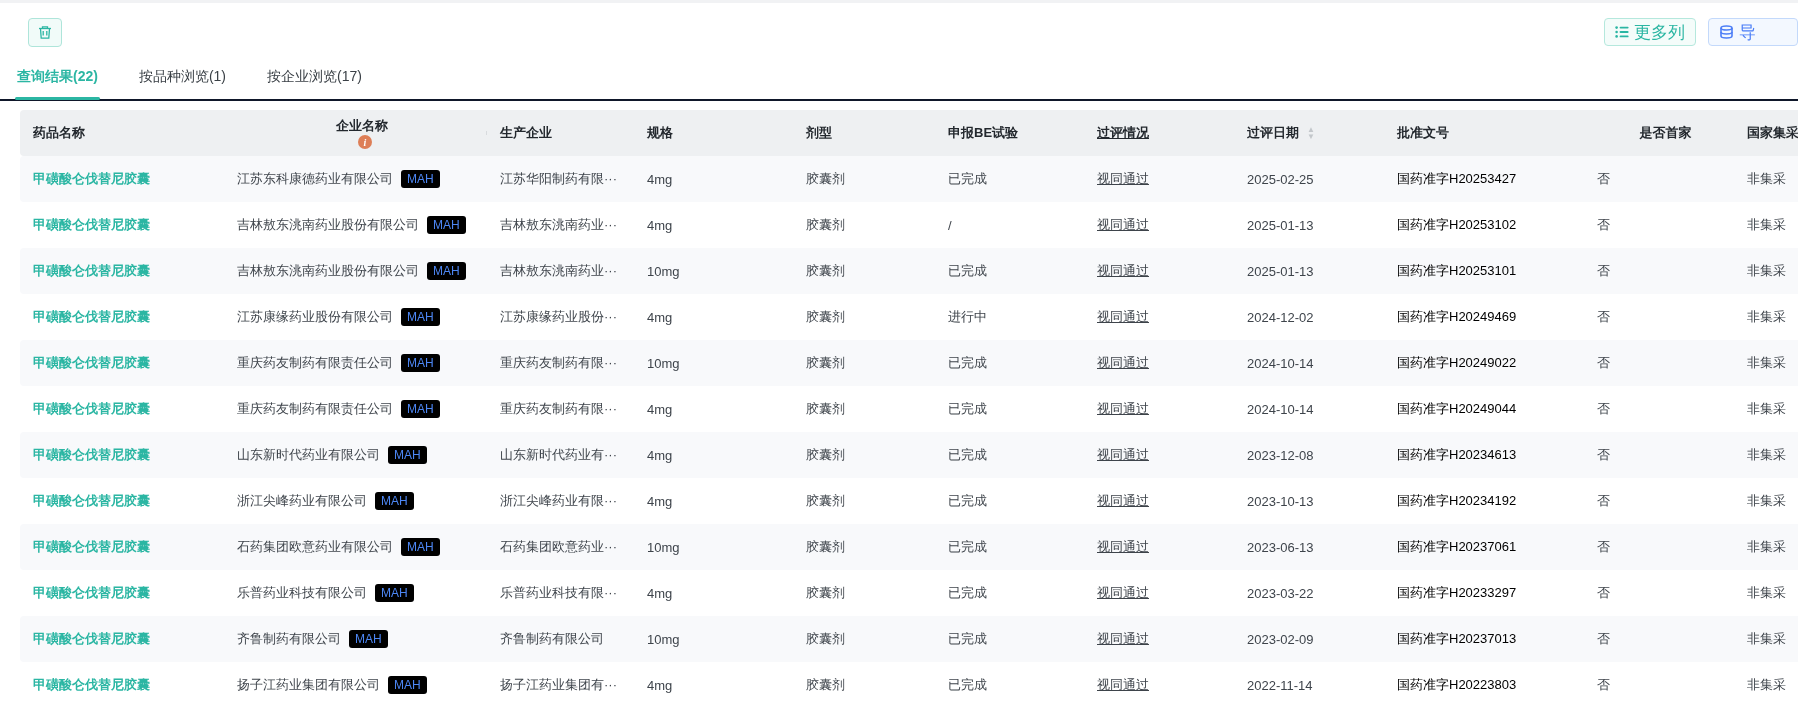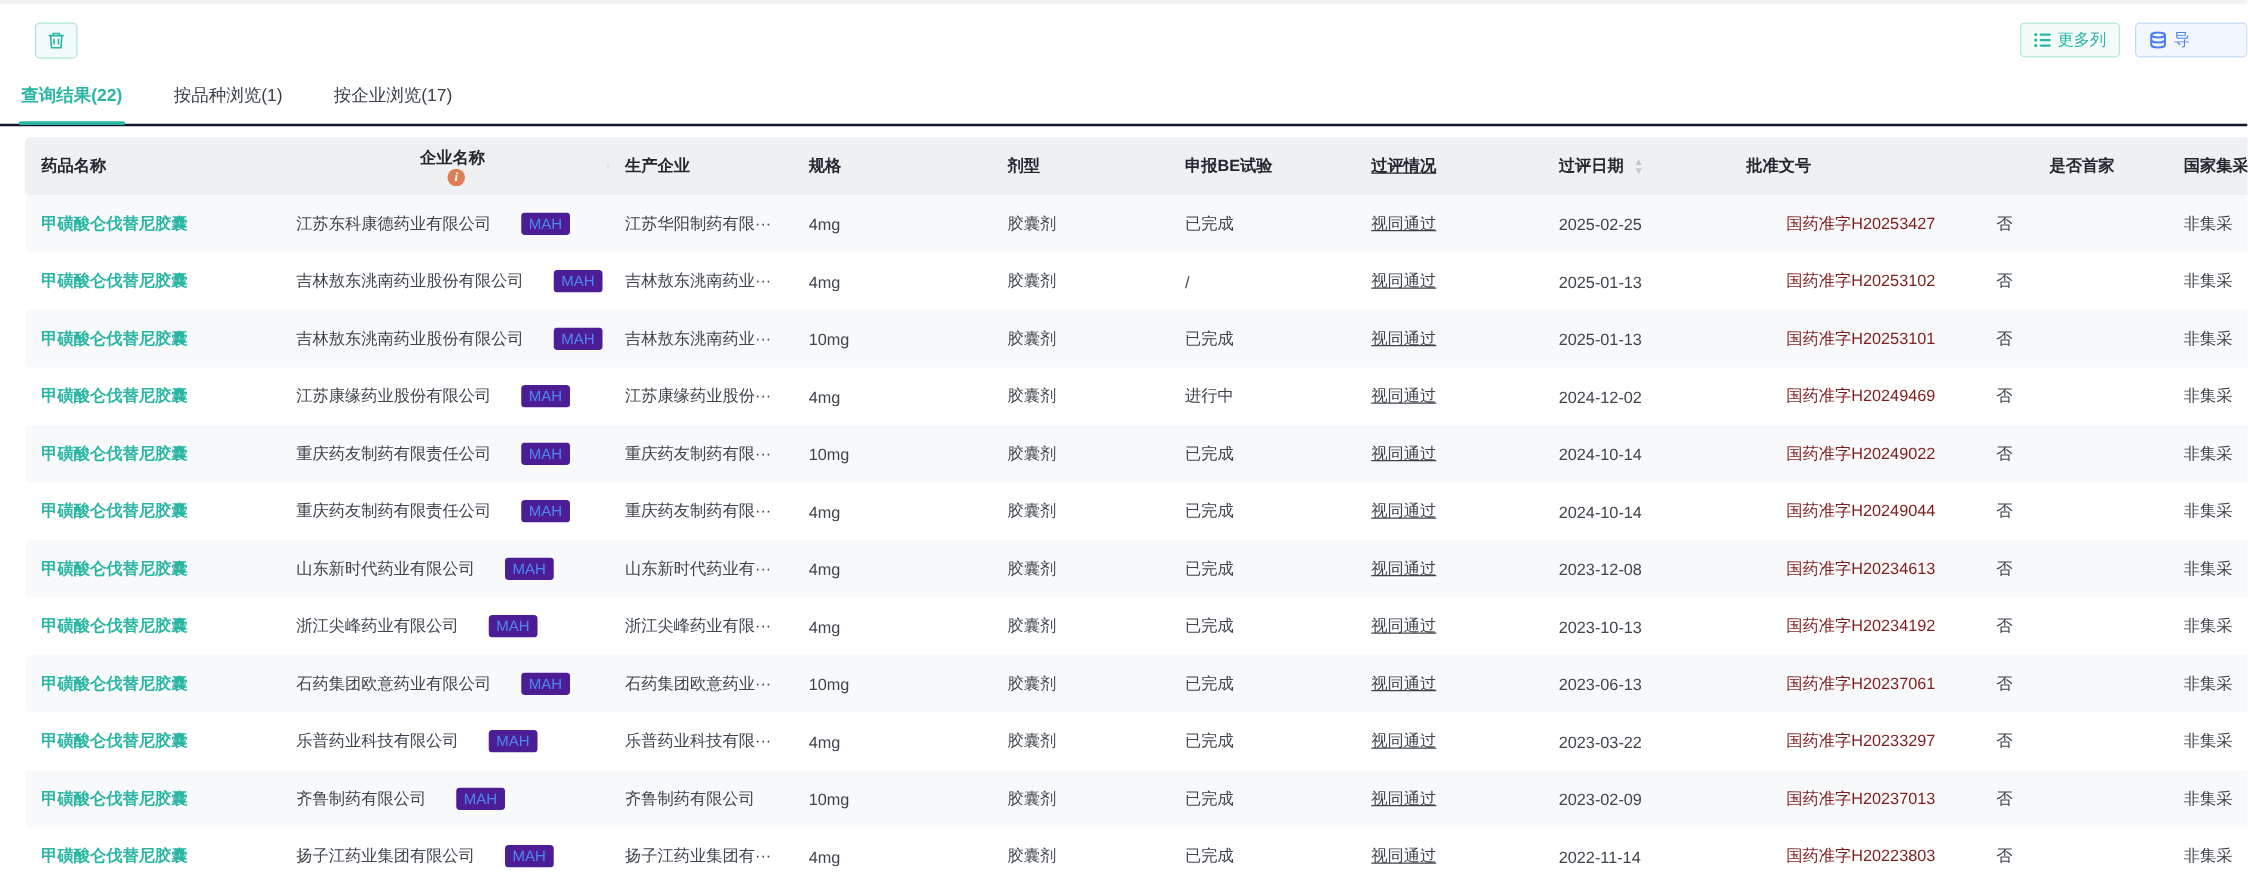--- a/index.html
+++ b/index.html
@@ -9,21 +9,21 @@
 
   
   .filter-bar { display:flex; align-items:center; padding:15px 20px 0 15px; position:relative; }
   .filter-tag { display:inline-flex; align-items:center; gap:9px; border:1px solid #e3e5e8;
     background:#fff; border-radius:4px; padding:5px 11px; font-size:13px; color:#4b5157; height:29px; }
   .tag-close { color:#b9bdc2; font-size:15px; line-height:1; cursor:pointer; }
   .trash-btn { margin-left:13px; display:inline-flex; align-items:center; justify-content:center;
     width:34px; height:29px; border:1px solid #aee5da; background:#f1fbf9; border-radius:4px; cursor:pointer; }
   .right-btns { position:absolute; right:0; top:15px; display:flex; gap:12px; }
   .ghost-btn { display:inline-flex; align-items:center; gap:5px; height:28px; padding:0 10px;
-    border-radius:4px; font-size:13px; cursor:pointer; white-space:nowrap; }
+    border-radius:4px; font-size:17px; cursor:pointer; white-space:nowrap; }
   .more-cols-btn { border:1px solid #b5e8dd; background:#f4fcfa; color:#2bb6a3; }
   .export-btn { border:1px solid #c3d9fb; background:#f3f8ff; color:#4c7ef7; width:90px; }
 
   
   .tab-bar { display:flex; gap:37px; padding:0 15px; margin-top:15px; border-bottom:2px solid #0f172a;text-align:center; }
   .tab { font-size:14px; color:#3a4046; padding:6px 2px 13px 2px; cursor:pointer; position:relative; }
   .tab.active { color:#2bb6a3; font-weight:bold; }
   .tab.active::after { content:""; position:absolute; left:0; right:0; bottom:-1px; height:3px;
     background:#2bb6a3; border-radius:2px; }
 
@@ -33,23 +33,23 @@
   .thead { background:#eef0f2; border-radius:4px; height:46px; }
   .th { font-weight:bold; color:#23282e; position:relative; display:flex; align-items:center; }
   .th::after { content:""; position:absolute; right:0; top:14px; bottom:14px; width:1px; background:#d8dbde; }
   .th.last::after { display:none; }
   .td,.th { padding-left:13px; flex:0 0 auto; overflow:hidden; white-space:nowrap; }
   .c1{width:204px;} .c2{width:263px;flex-direction:column;} .c3{width:147px;} .c4{width:159px;} .c5{width:142px;}
   .c6{width:149px;} .c7{width:150px;text-decoration:underline;} .c8{width:150px;} .c9{width:200px;} .c10{width:150px;justify-content:center;} .c11{width:130px;}
   .tr.striped { background:#f8f9fb; border-radius:4px; }
   .td { color:#3e444b; }
   .drug-link { color:#2bb6a3; font-weight:bold; text-decoration:none; cursor:pointer; }
-  .approval-link { color:#7f1d1d; text-decoration:none; cursor:pointer;margin-left:32px; }
-  .mah { display:inline-block; margin-left:24px; padding:2px 6px; font-size:12px; color:#4d87f5;
-    background:#4c1d95; border-radius:3px; line-height:1.2;text-align:right; }
+  .approval-link { color:#000000; text-decoration:none; cursor:pointer; }
+  .mah { display:inline-block; margin-left:8px; padding:2px 6px; font-size:12px; color:#4d87f5;
+    background:#000000; border-radius:3px; line-height:1.2;text-align:right; }
   .info-icon { display:inline-flex; align-items:center; justify-content:center; margin-left:6px;
     width:14px; height:14px; border-radius:50%; background:#dd7e57; color:#fff; font-size:10px;
     font-family:"Liberation Serif",serif; font-style:italic; font-weight:bold; }
   .sort-icon { display:inline-flex; flex-direction:column; margin-left:8px; line-height:0; }
   .sort-icon span { font-size:8px; color:#c3c7cb; line-height:7px; }
   .icon-svg { display:inline-block; vertical-align:middle; }
 </style>
 </head>
 <body>
 

